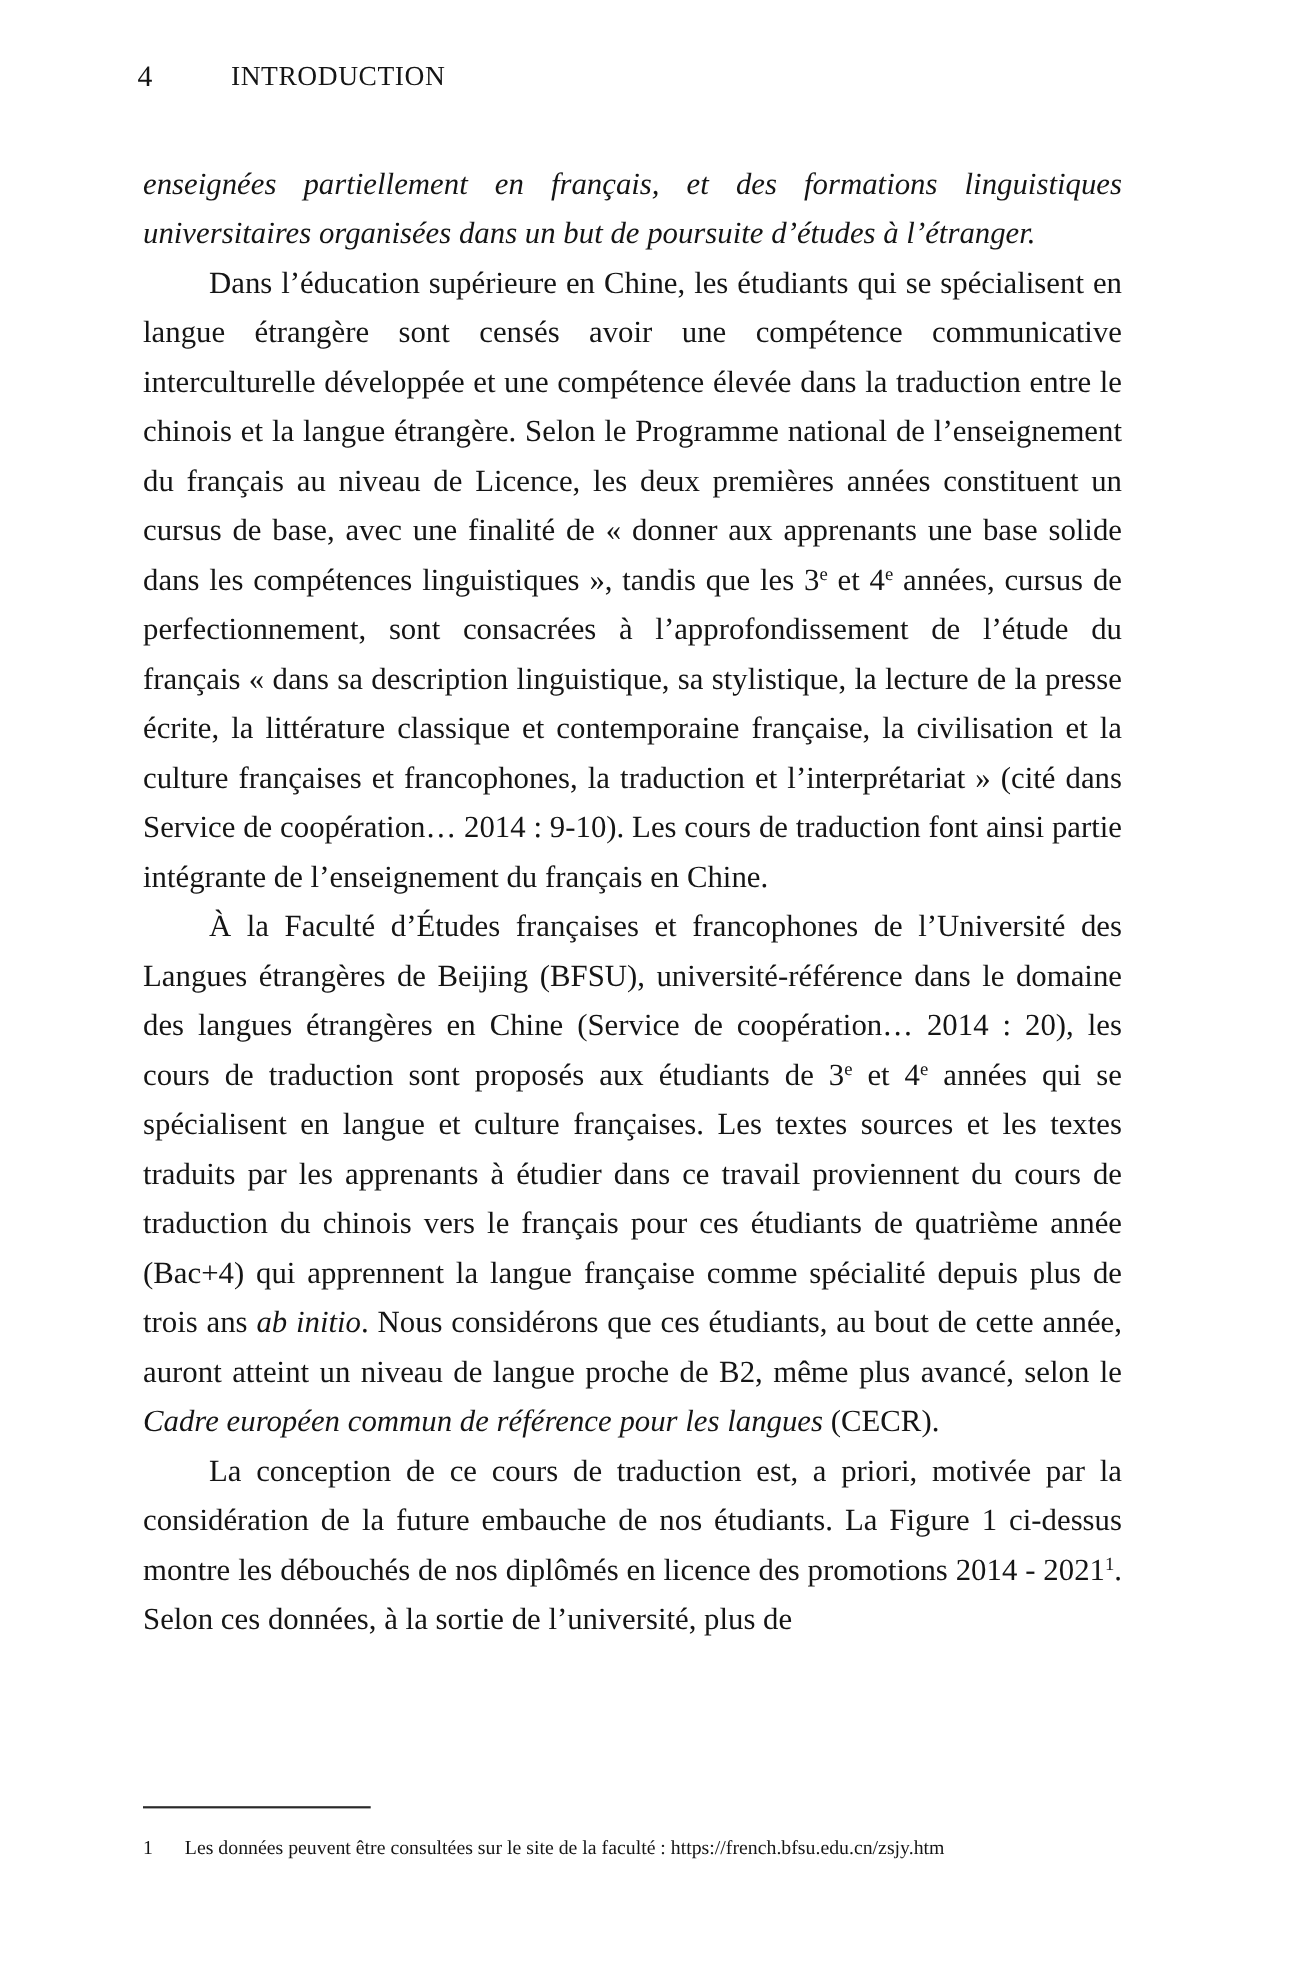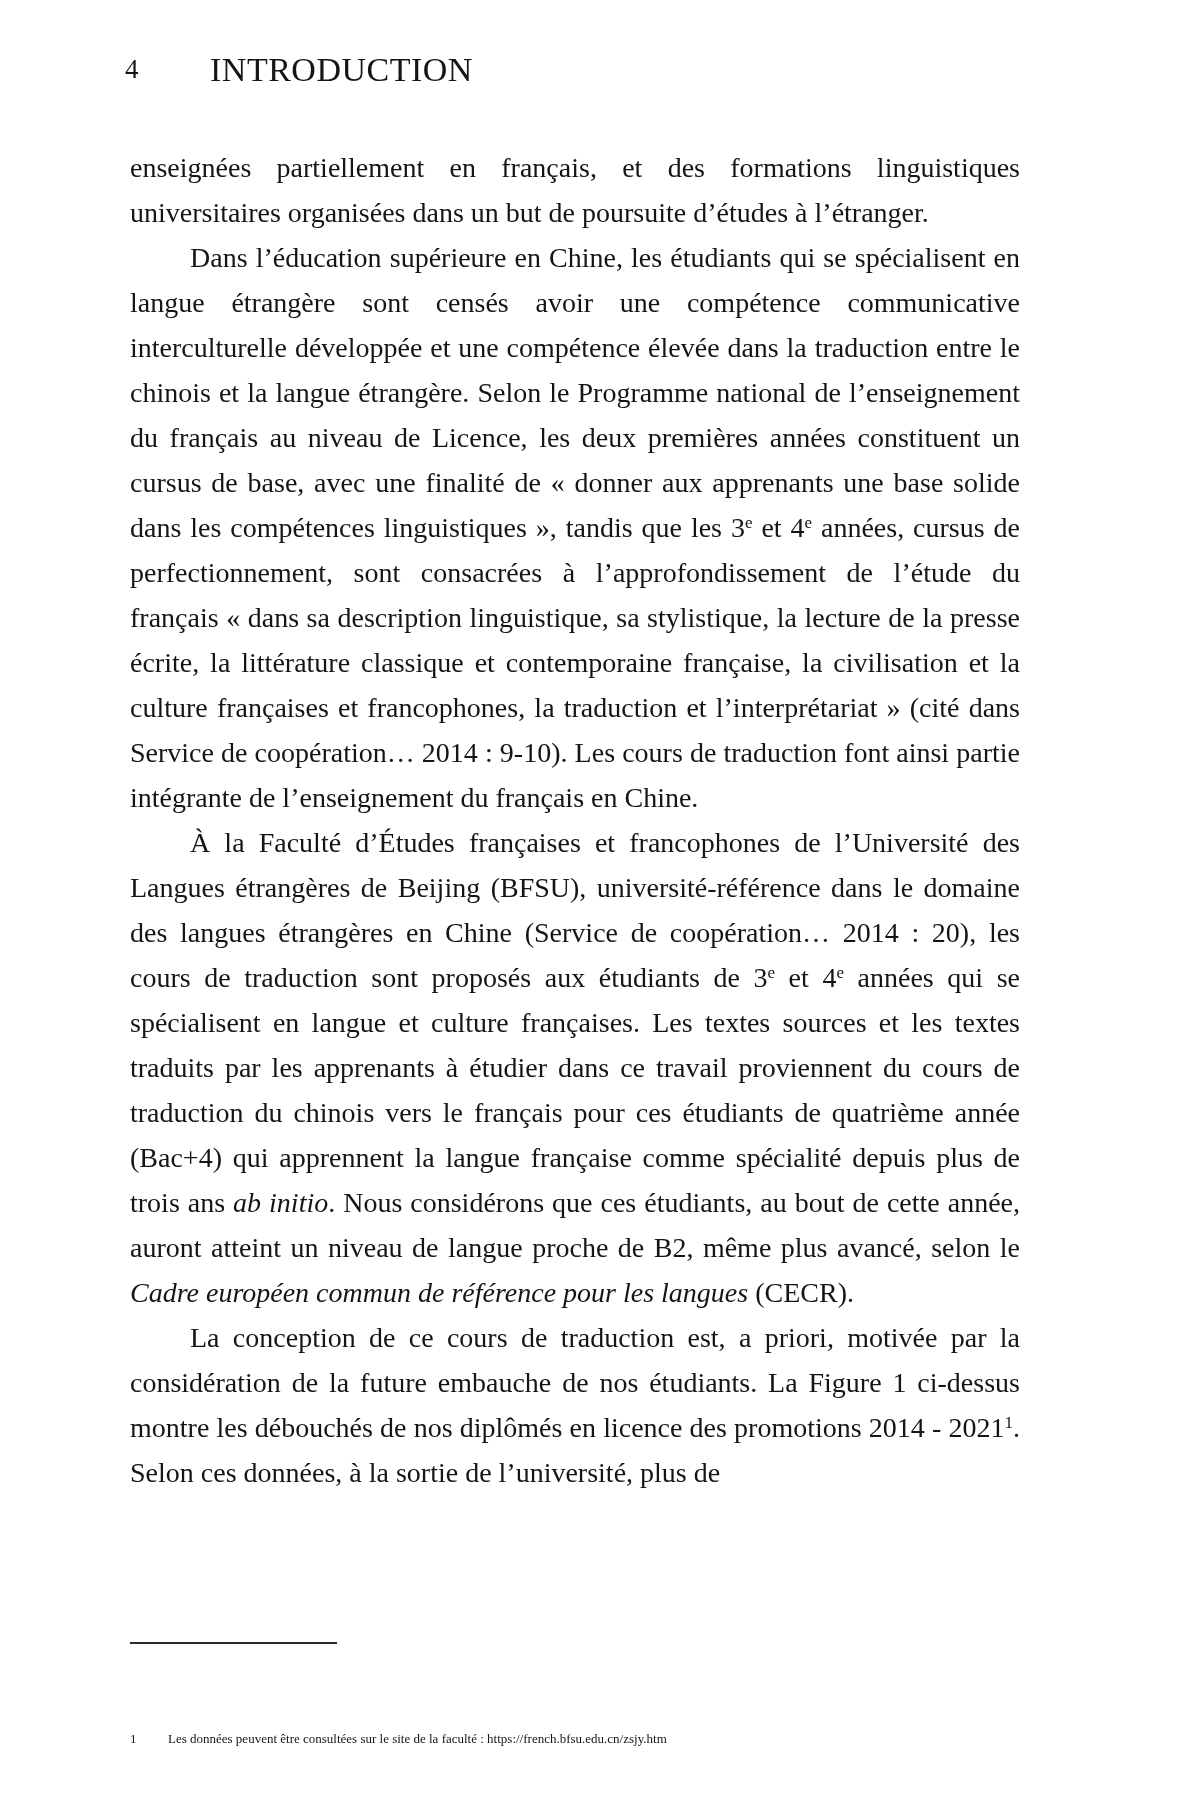--- a/index.html
+++ b/index.html
@@ -13,50 +13,50 @@
     color: #151515;
     overflow: hidden;
   }
   .page-header { position: absolute; top: 54px; left: 0; width: 100%; }
   .page-num {
     position: absolute; left: 125px; top: 0;
     font-size: 27px; line-height: 30px;
   }
   .running-title {
     position: absolute; left: 210px; top: 1px;
-    font-size: 34px; line-height: 30px; letter-spacing: 0.5px;
+    font-size: 25px; line-height: 30px; letter-spacing: 0.5px;
   }
   .body-text {
     position: absolute;
     left: 130px; top: 145px;
     width: 890px;
     font-size: 28px;
     line-height: 45px;
     text-align: justify;
     hyphens: none;
   }
   .body-text p { margin: 0; padding: 0; text-indent: 60px; }
-  .body-text p.no-indent { text-indent: 0; }
+  .body-text p.no-indent { text-indent: 0; font-style: italic; }
   .body-text sup {
     font-size: 17px;
     line-height: 0;
     vertical-align: 9px;
   }
   .body-text i { }
   .footnote-rule {
     position: absolute;
     left: 130px; top: 1642px;
     width: 207px; height: 0;
     border-top: 2px solid #2a2a2a;
   }
   .footnote {
     position: absolute;
-    left: 130px; top: 1724px;
+    left: 130px; top: 1664px;
     width: 900px;
-    font-size: 13px;
+    font-size: 18px;
     line-height: 30px;
     white-space: nowrap;
   }
   .fn-num { display: inline-block; width: 38px; }
 </style>
 </head>
 <body>
 
 <div class="page">
 

